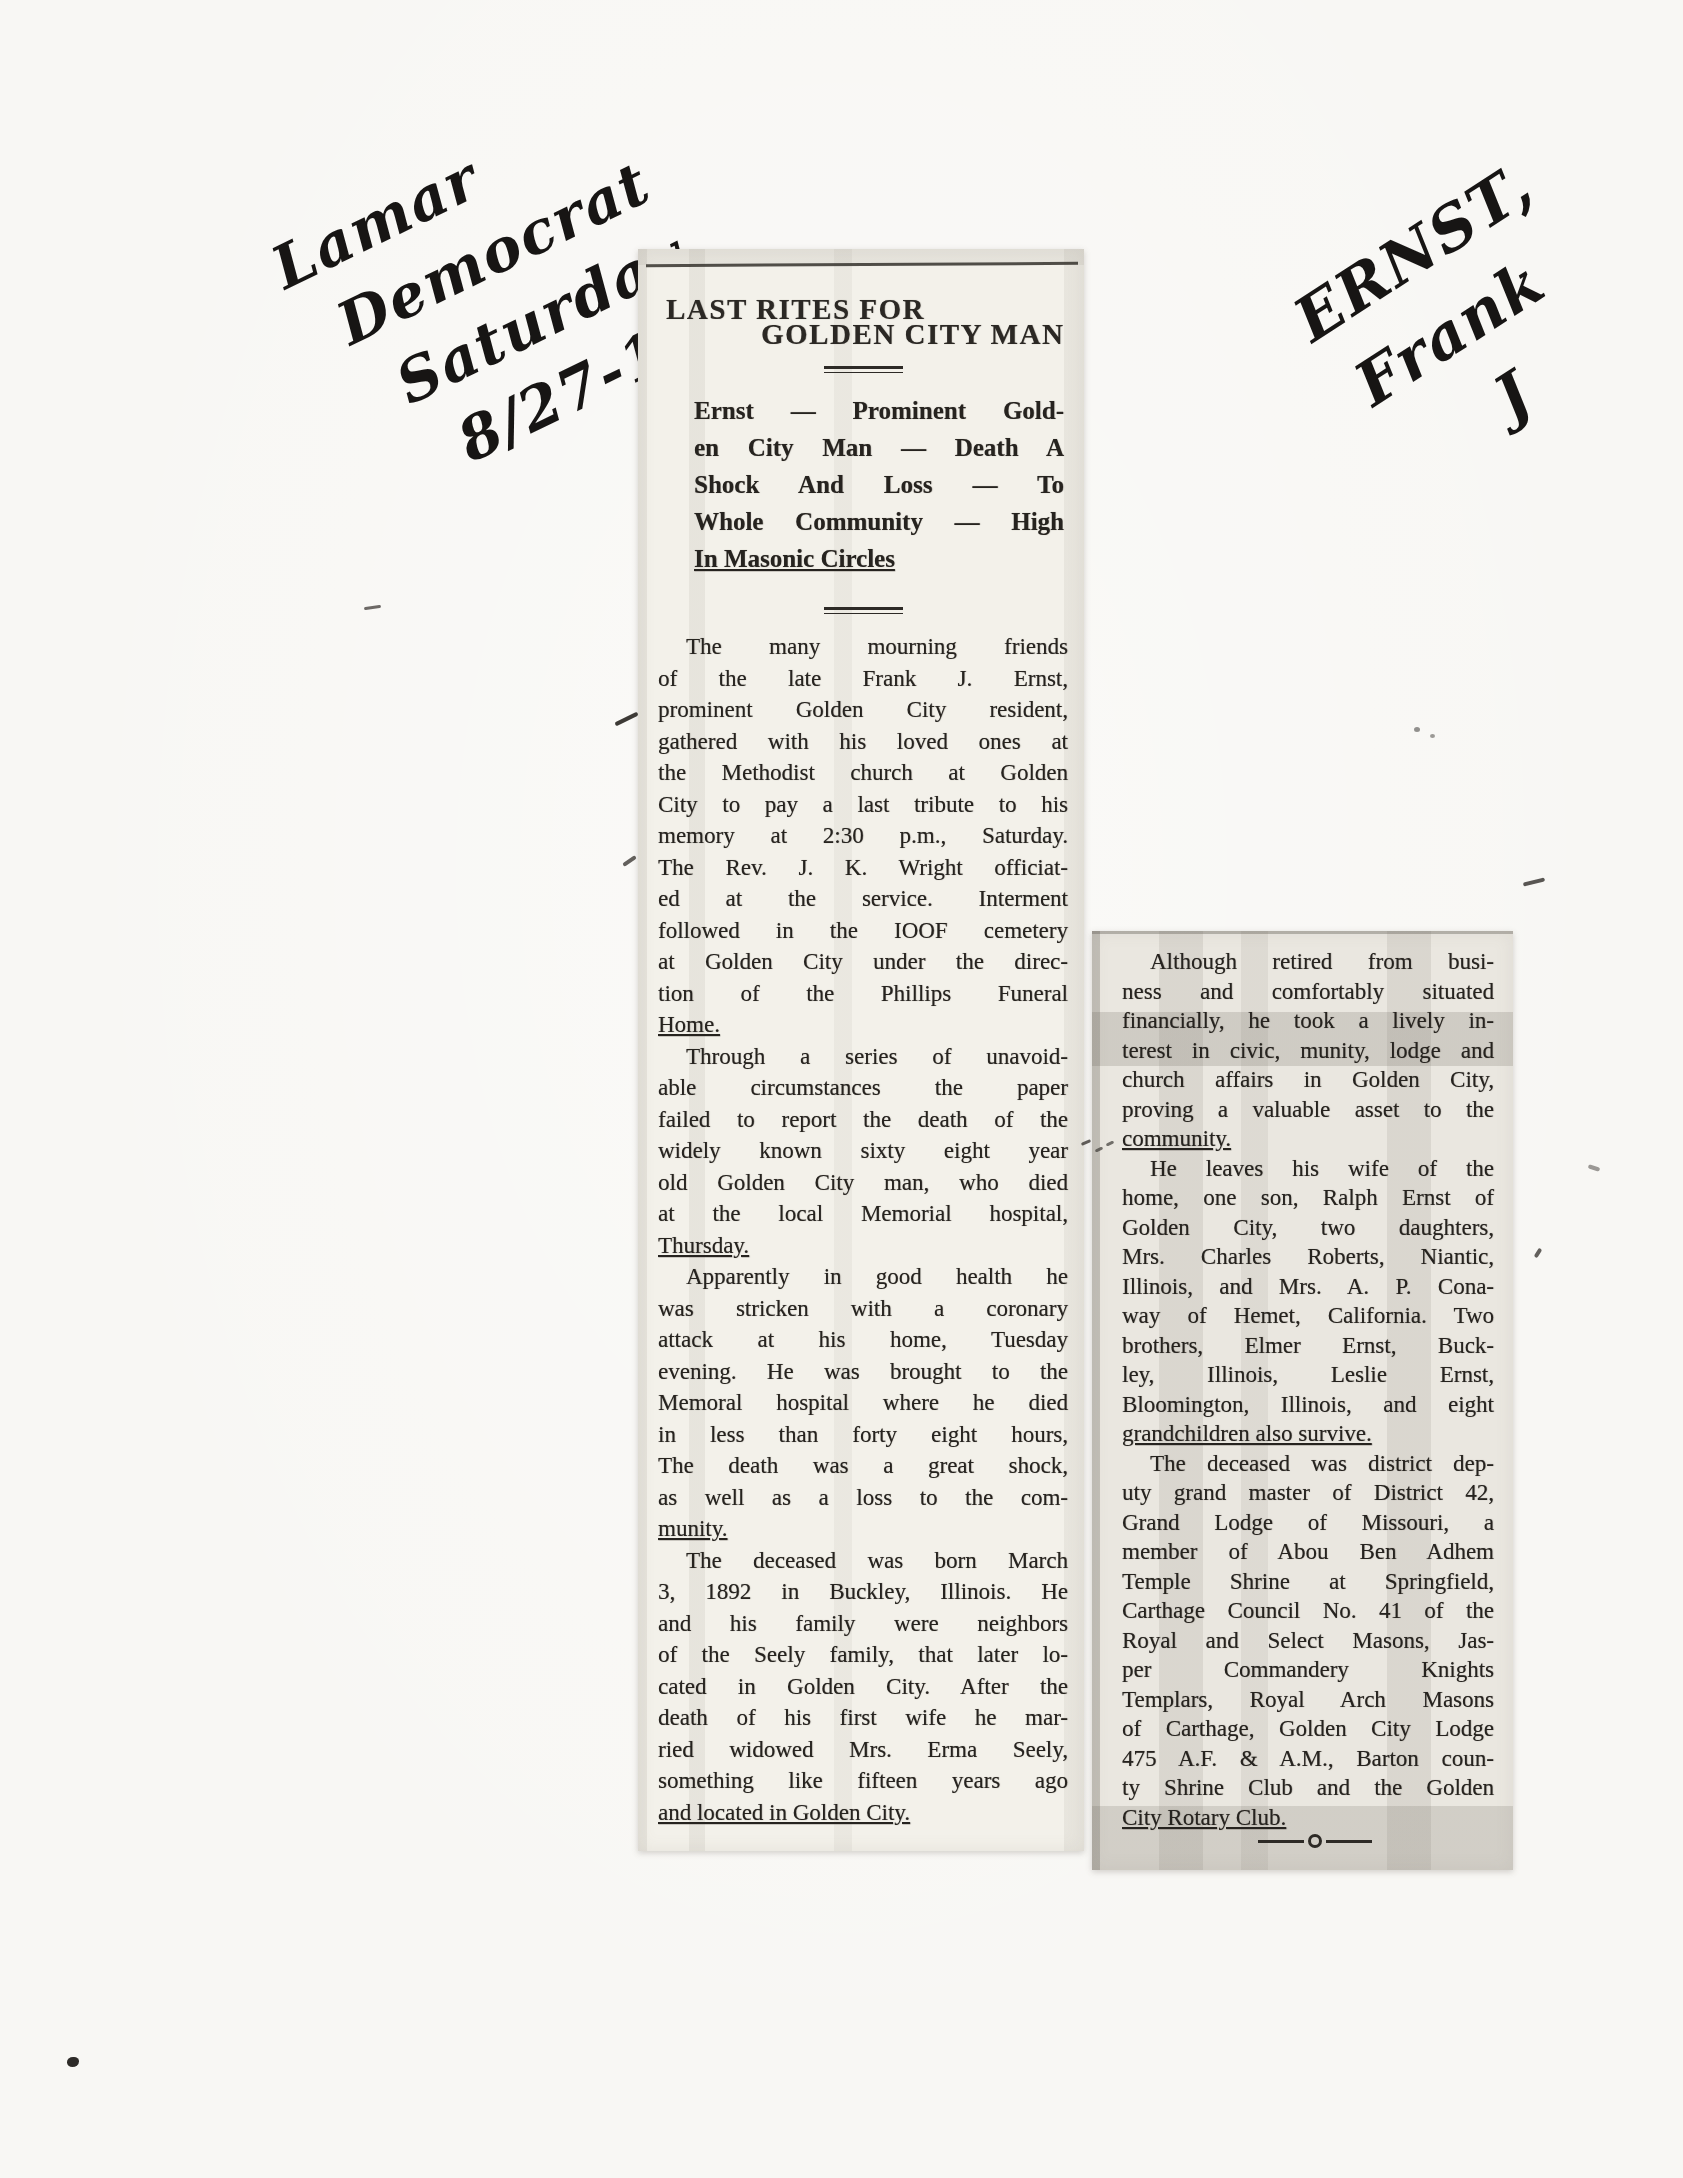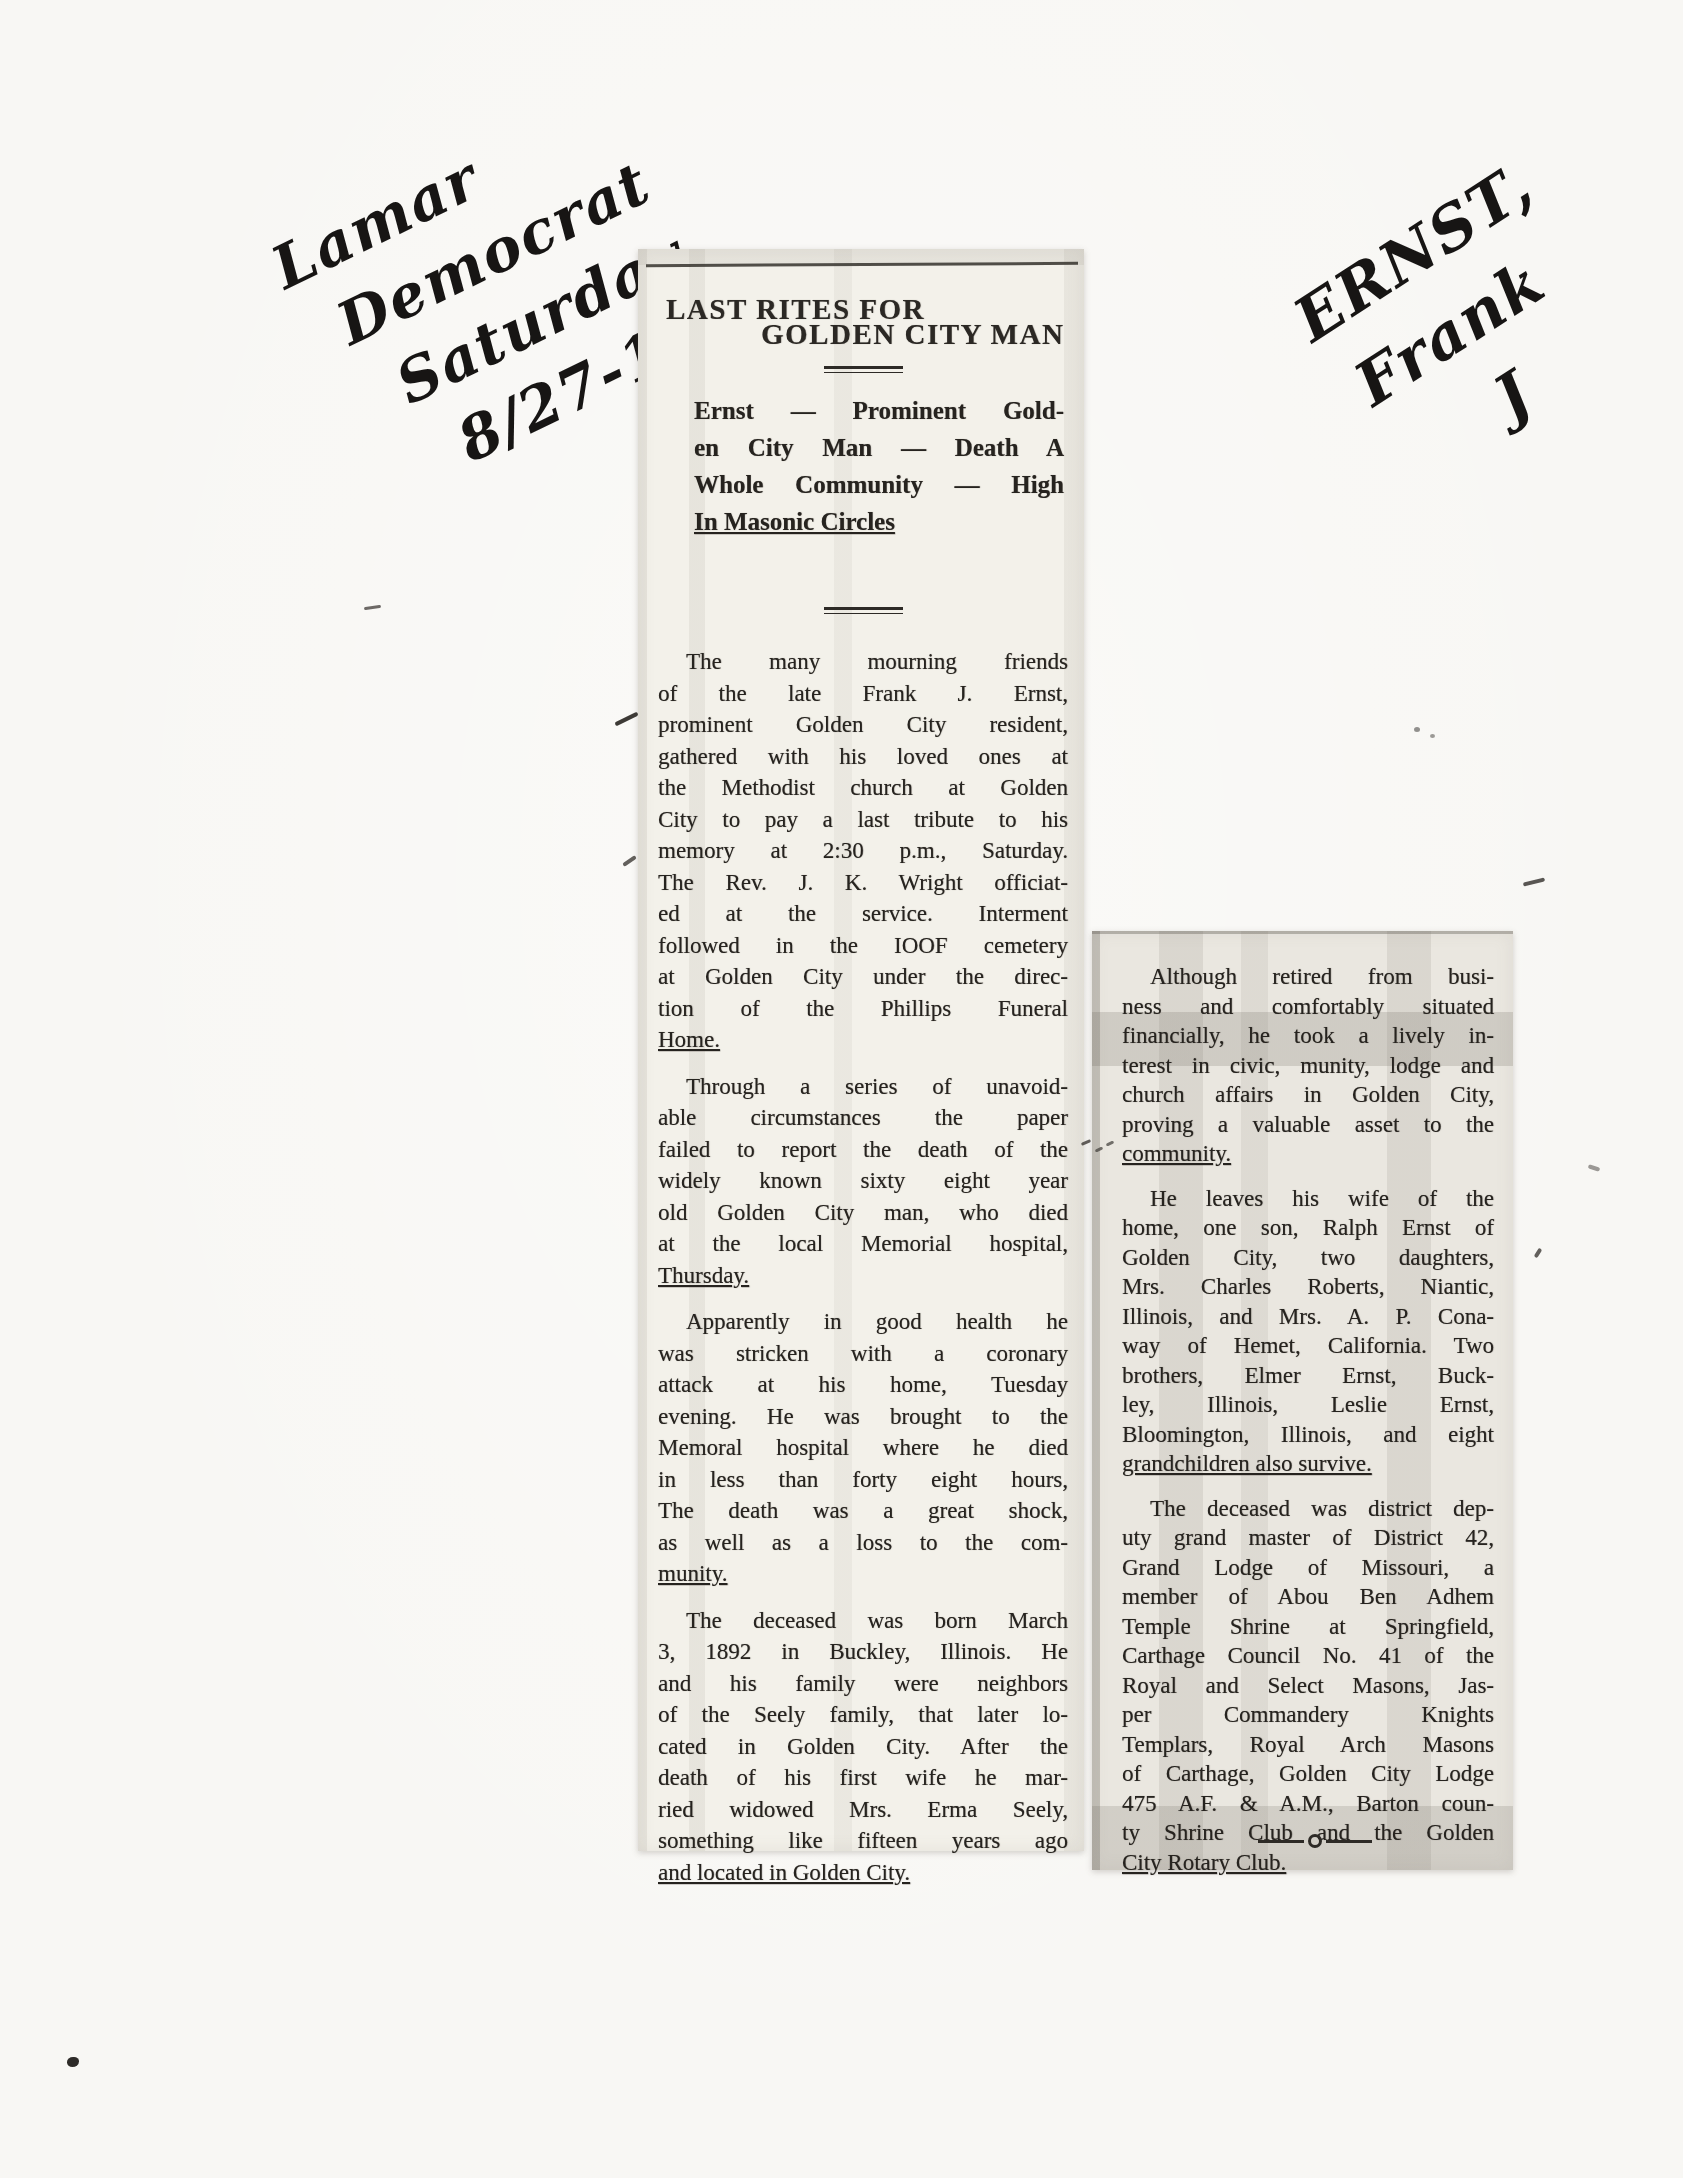--- a/index.html
+++ b/index.html
@@ -57,21 +57,21 @@
   #rule-b{left:186px;top:358px;}
   .subhead{position:absolute;left:24px;top:143px;width:402px;font-weight:bold;
            font-size:25px;line-height:37px;}
   .subhead .ln{text-align:justify;text-align-last:justify;}
   .subhead .ln.hang{padding-left:32px;}
   .subhead .ln.plast{text-align-last:left;text-decoration:underline;}
   .bodycol{position:absolute;}
   #body1{left:20px;top:382px;width:410px;font-size:23px;line-height:31.5px;}
   #body2{left:30px;top:16px;width:372px;font-size:23px;line-height:29.5px;}
   .bodycol .ln{text-align:justify;text-align-last:justify;}
-  .bodycol .ln.first{text-indent:28px;margin-top:15px;}
+  .bodycol .ln.first{text-indent:28px;}
   .bodycol .ln.plast{text-align-last:left;text-decoration:underline;}
 
   .end-rule{position:absolute;left:166px;top:903px;display:flex;align-items:center;gap:4px;}
   .end-rule .seg{width:46px;height:3px;background:#2d2a26;}
   .end-rule .oring{width:8px;height:8px;border:3px solid #2d2a26;border-radius:50%;}
 
   
   .mark{position:absolute;background:#3d3a36;border-radius:2px;}
 </style>
 </head>
@@ -93,20 +93,21 @@
   </div>
 
   <div class="clip news" id="clip1">
     <div class="toprule"></div>
     <div class="headline" id="hl1">LAST RITES FOR</div>
     <div class="headline" id="hl2">GOLDEN CITY MAN</div>
     <div class="short-rule" id="rule-a"></div>
     <div class="subhead" id="subhead">
         <div class="ln hang">Ernst — Prominent Gold-</div>
         <div class="ln hang">en City Man — Death A</div>
+        <div class="ln hang">Shock And Loss — To</div>
         <div class="ln hang">Whole Community — High</div>
         <div class="ln hang plast">In Masonic Circles</div>
       </div>
     <div class="short-rule" id="rule-b"></div>
     <div class="bodycol" id="body1">
         <div class="ln first">The many mourning friends</div>
         <div class="ln">of the late Frank J. Ernst,</div>
         <div class="ln">prominent Golden City resident,</div>
         <div class="ln">gathered with his loved ones at</div>
         <div class="ln">the Methodist church at Golden</div>

